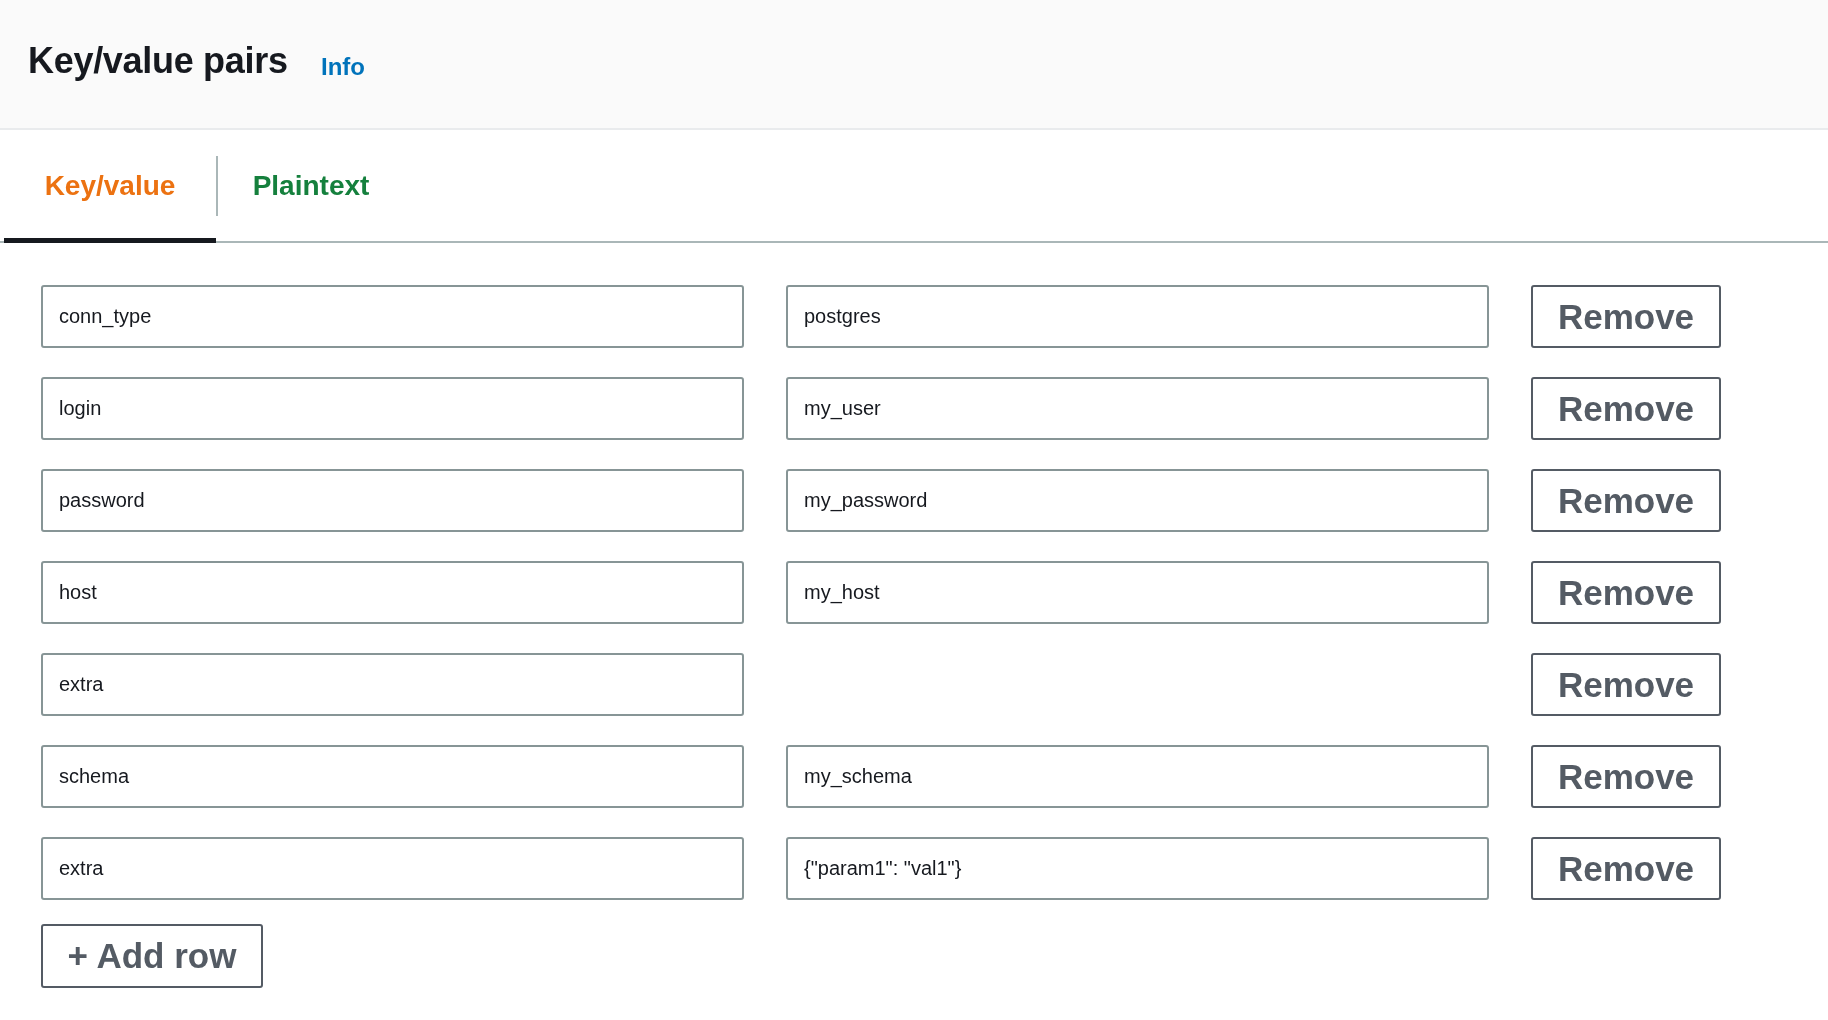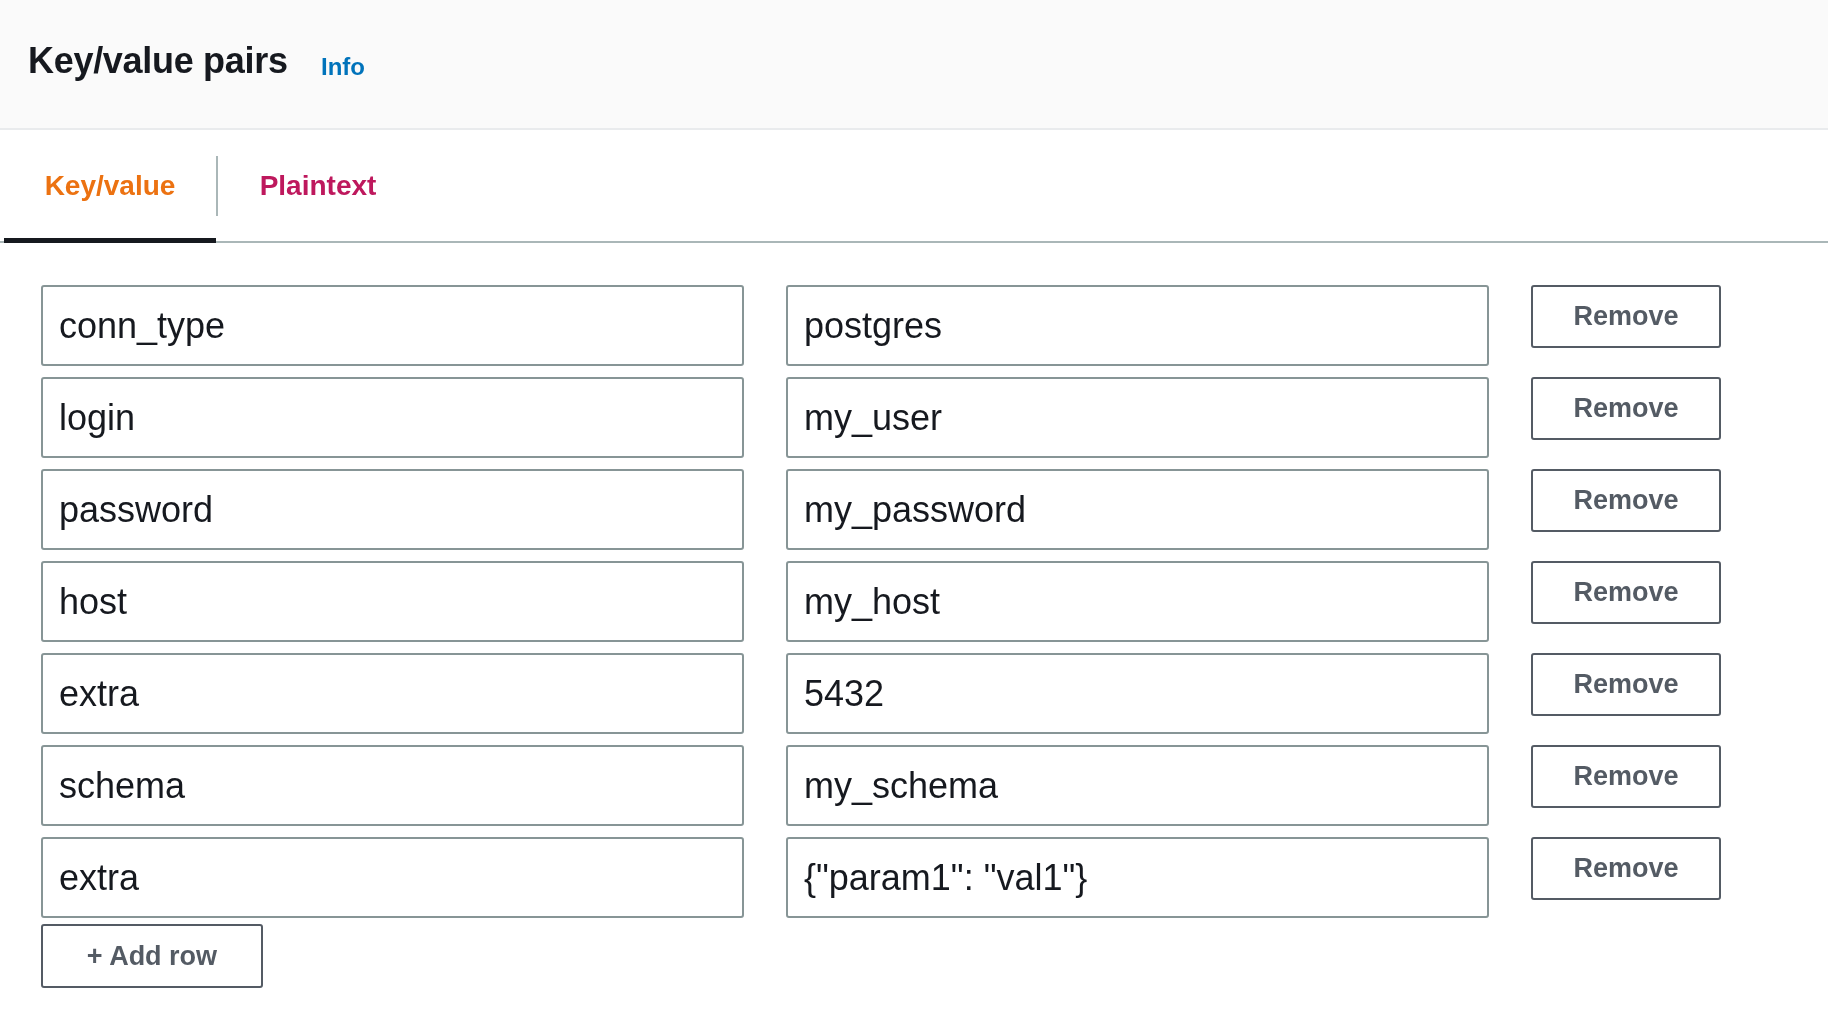--- a/index.html
+++ b/index.html
@@ -35,47 +35,47 @@
     .tab {
       position: absolute; top: 0; height: 111px;
       display: flex; align-items: center; justify-content: center;
       font-size: 28px; font-weight: bold; cursor: pointer;
     }
     .tab-active { left: 4px; width: 212px; color: #ec7211; }
     .tab-active-underline {
       position: absolute; left: 4px; top: 238px; width: 212px; height: 5px;
       background: #16191f;
     }
-    .tab-inactive { left: 217px; width: 202px; color: #be185d; }
+    .tab-inactive { left: 210px; width: 202px; color: #15803d; }
     .tab-divider {
       position: absolute; left: 216px; top: 156px; width: 2px; height: 60px;
       background: #aab7b8;
     }
     .row {
       position: absolute; left: 0; width: 1828px; height: 64px;
     }
     .input {
-      position: absolute; top: 0; height: 81px;
+      position: absolute; top: 0; height: 63px;
       border: 2px solid #879596; border-radius: 3px;
       background: #ffffff;
       padding: 0 16px;
       font-family: "Liberation Sans", "DejaVu Sans", sans-serif;
-      font-size: 36px; color: #16191f;
+      font-size: 20px; color: #16191f;
       display: flex; align-items: center;
       white-space: nowrap; overflow: hidden;
     }
     .key-input { left: 41px; width: 703px; }
     .value-input { left: 786px; width: 703px; }
     .btn {
       position: absolute;
       border: 2px solid #545b64; border-radius: 3px;
       background: #ffffff;
       color: #545b64;
       font-family: "Liberation Sans", "DejaVu Sans", sans-serif;
-      font-size: 27px; font-weight: bold;
+      font-size: 35px; font-weight: bold;
       display: flex; align-items: center; justify-content: center;
       cursor: pointer;
     }
     .remove-btn { left: 1531px; top: 0; width: 190px; height: 63px; }
     .add-row-btn { left: 41px; top: 924px; width: 222px; height: 64px; }
   </style>
 </head>
 <body>
 
 <div class="header">
@@ -110,21 +110,20 @@
 </div>
 
 <div class="row" style="top:561px;">
   <div class="input key-input">host</div>
   <div class="input value-input">my_host</div>
   <div class="btn remove-btn">Remove</div>
 </div>
 
 <div class="row" style="top:653px;">
   <div class="input key-input">extra</div>
-  <div class="input value-input">5432</div>
   <div class="btn remove-btn">Remove</div>
 </div>
 
 <div class="row" style="top:745px;">
   <div class="input key-input">schema</div>
   <div class="input value-input">my_schema</div>
   <div class="btn remove-btn">Remove</div>
 </div>
 
 <div class="row" style="top:837px;text-decoration:underline;">

